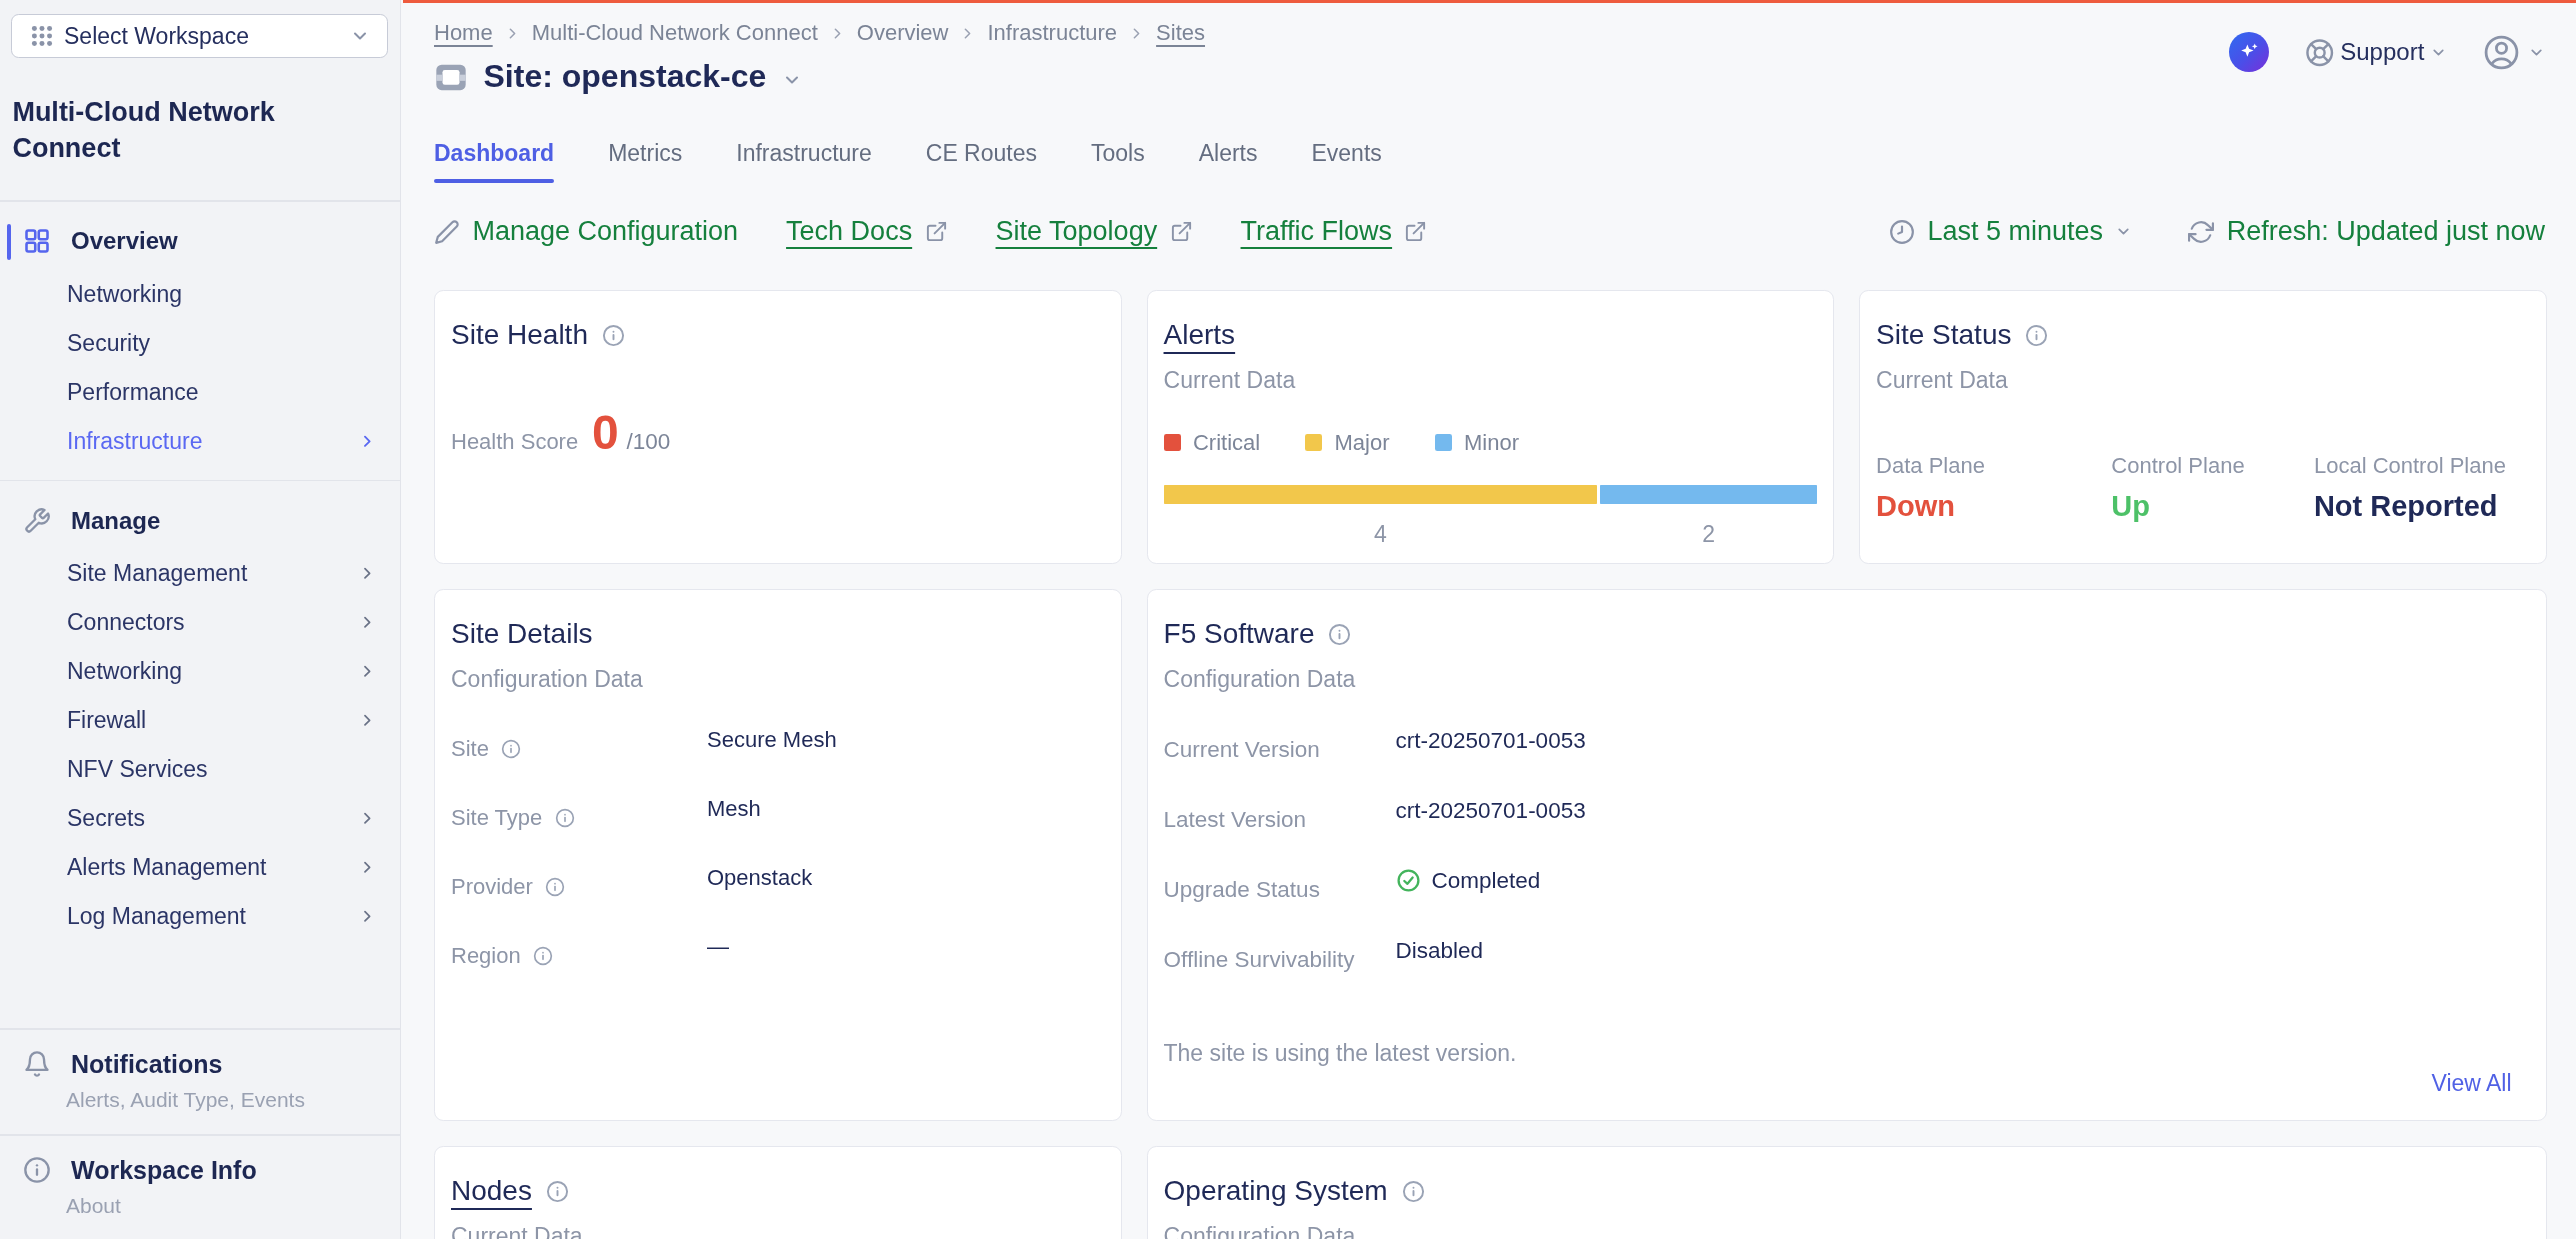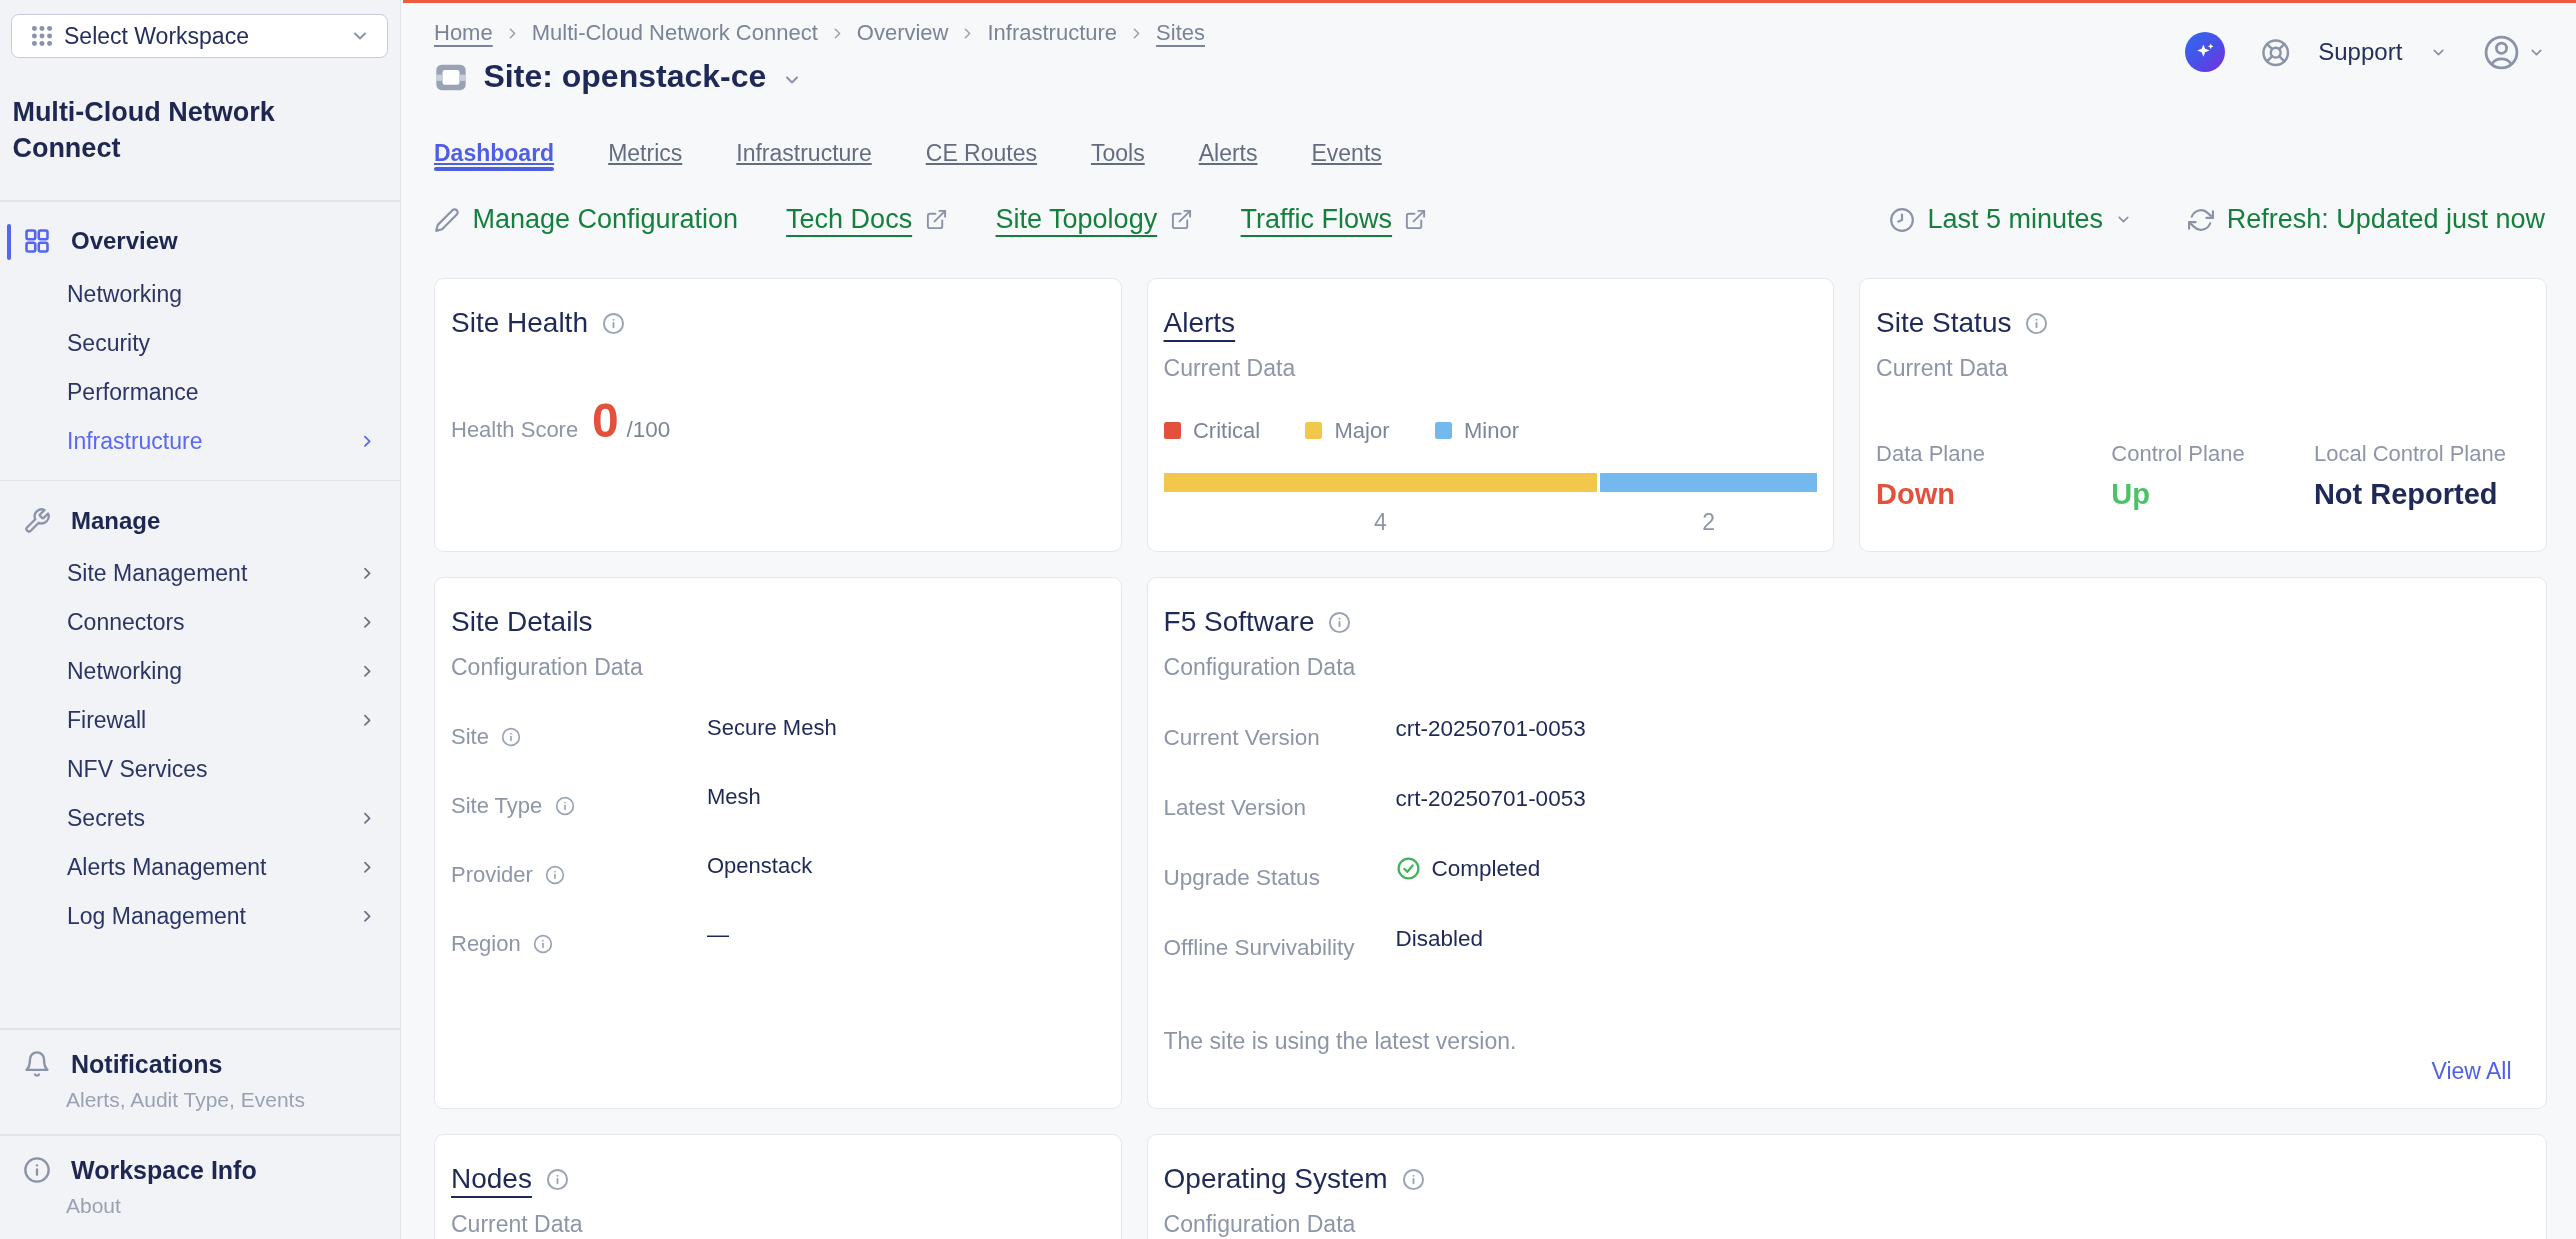--- a/index.html
+++ b/index.html
@@ -44,27 +44,27 @@
   .crumb { cursor:pointer; }
   .crumb.u { text-decoration:underline; text-underline-offset:5.4px; }
   .bc-sep { color:#9aa1b2; }
   .title-row { display:flex; align-items:center; gap:15.5px; margin-top:12.4px; }
   .page-title { font-size:32px; font-weight:600; color:#1f2957; }
   .title-chev { color:#8a93a8; margin-top:6.2px; cursor:pointer; }
   .hdr-right { display:flex; align-items:center; gap:36px; margin-top:12.4px; }
   .sparkle { width:40px; height:40px; border-radius:50%;
     background:linear-gradient(135deg,#2f6bf0 0%,#4b4ee8 55%,#7a2fd8 100%);
     display:flex; align-items:center; justify-content:center; cursor:pointer; }
-  .support { display:flex; align-items:center; gap:28px; font-size:24px;
+  .support { display:flex; align-items:center; gap:6px; font-size:24px;
     color:#252f5e; cursor:pointer; }
   .avatar-wrap { display:flex; align-items:center; gap:7.7px; cursor:pointer; }
   .hdr-divider { height:1.5px; background:#e8eaef; margin-top:22px; }
 
   .tabs { display:flex; gap:54px; padding:0 31px; margin-top:23px; }
-  .tab { font-size:23px; color:#646d80; padding-bottom:4px; position:relative; cursor:pointer;text-decoration:underline; }
+  .tab { font-size:23px; color:#646d80; padding-bottom:16px; position:relative; cursor:pointer; }
   .tab.active { color:#4e5fe4; font-weight:700; }
   .tab.active::after { content:''; position:absolute; left:0; right:0; bottom:0;
     height:4.6px; border-radius:2.3px; background:#4e5fe4; }
 
   .toolbar { display:flex; align-items:center; padding:0 31px; margin-top:33px; }
   .tool-left { display:flex; align-items:center; gap:48px; }
   .tool-item { display:flex; align-items:center; gap:12.4px; font-size:27px;
     color:#15803d; cursor:pointer; }
   .tool-item .lbl-u { text-decoration:underline; text-underline-offset:7px;
     text-decoration-thickness:1.5px; font-weight:500; }

